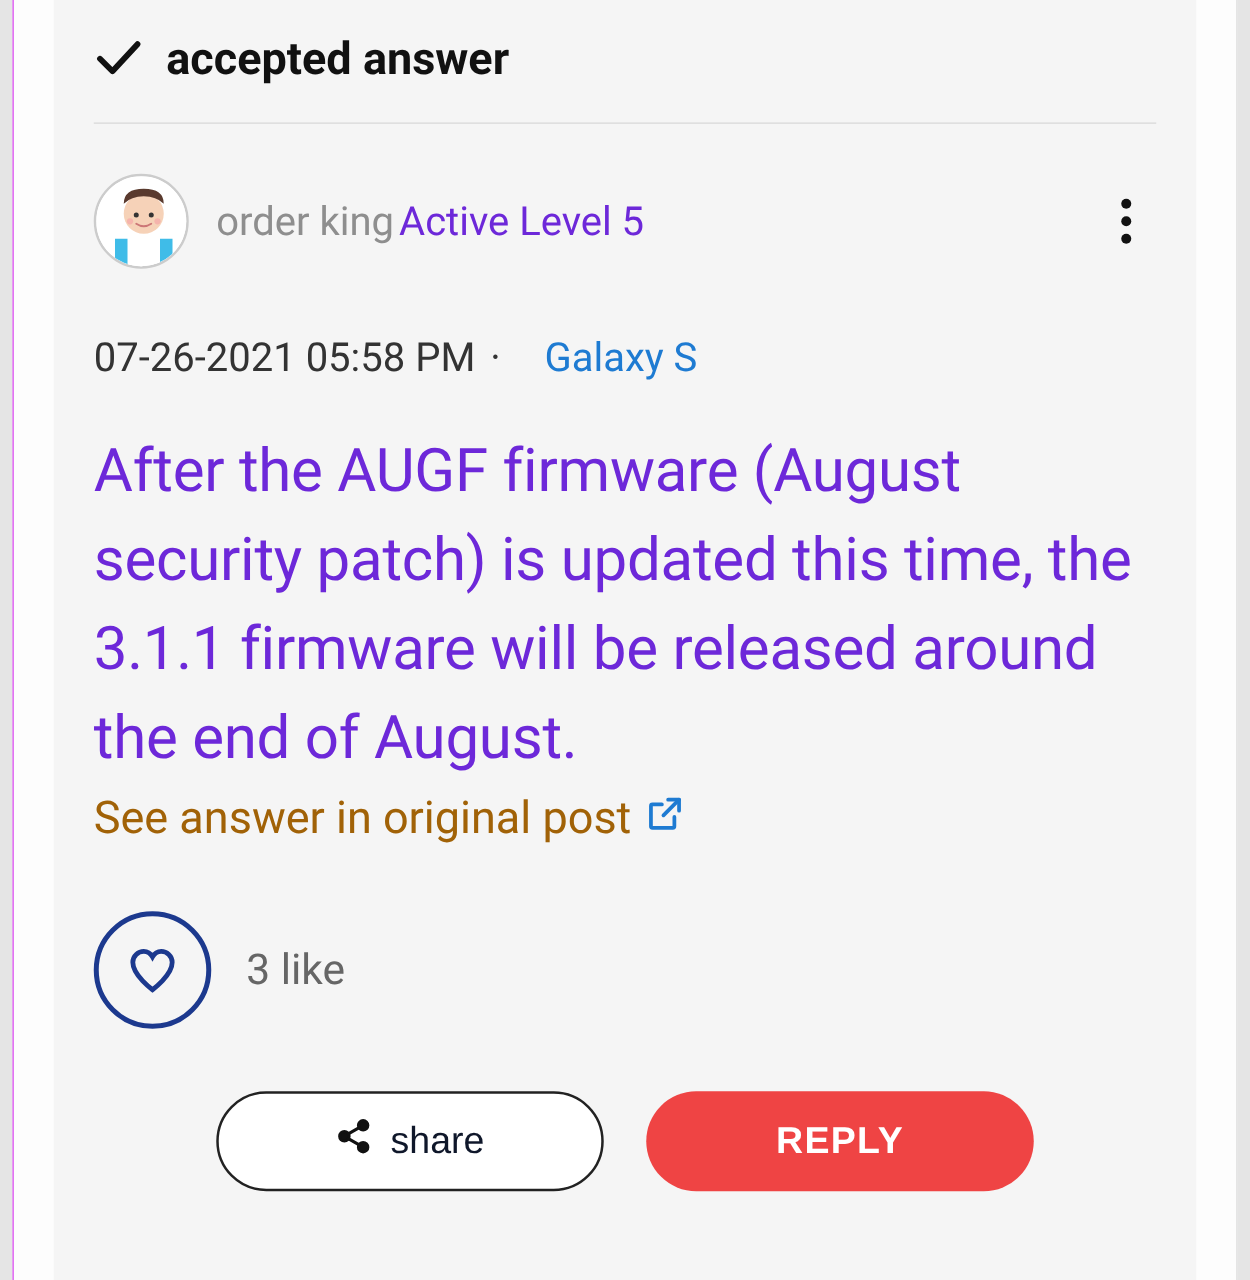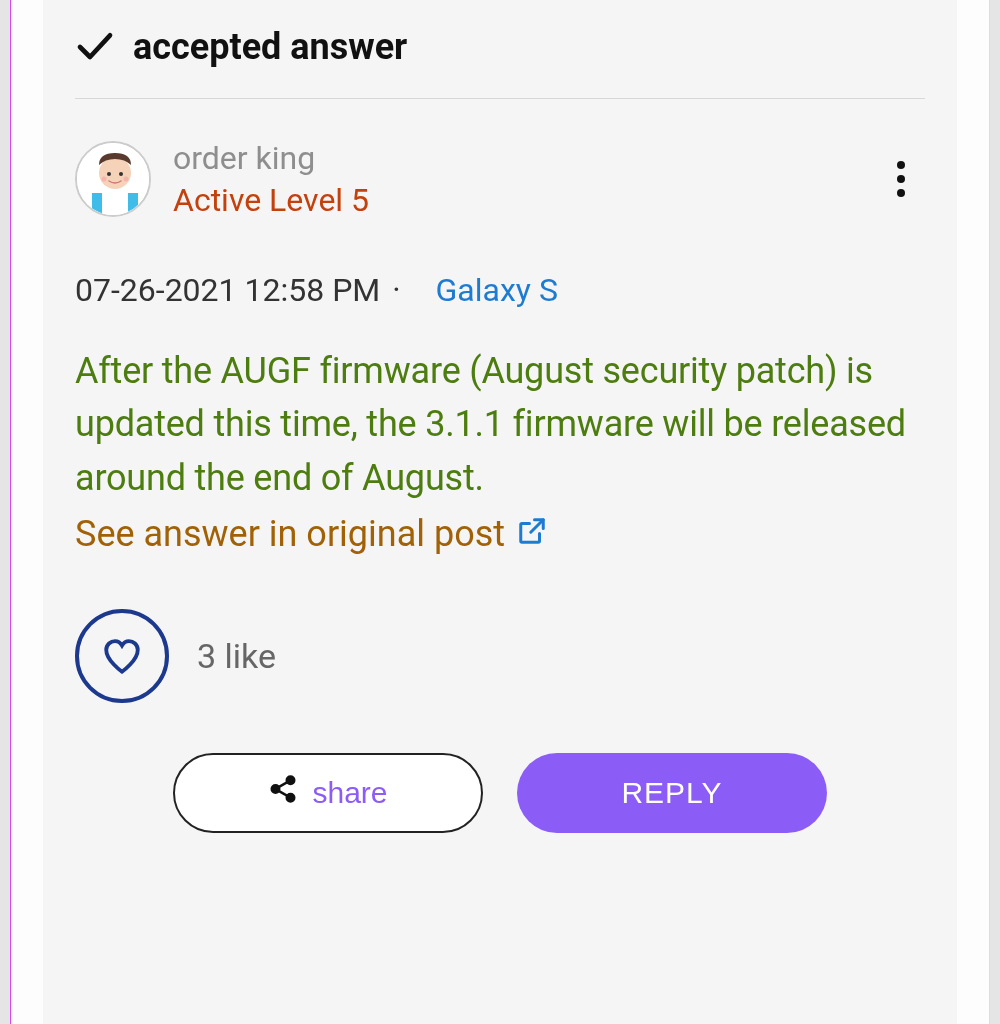--- a/index.html
+++ b/index.html
@@ -44,50 +44,50 @@
     gap: 22px;
   }
   .avatar {
     width: 76px; height: 76px;
     border-radius: 50%;
     border: 2px solid #ccc;
     background: #fff;
     overflow: hidden;
     flex-shrink: 0;
   }
-  .author-meta { flex: 1; display:flex; flex-direction:column; gap:4px; }
+  .author-meta { flex: 1; display:flex; flex-direction:row; gap:4px; }
   .author-name {
     font-size: 32px;
     color: #8e8e8e;
   }
   .author-level {
     font-size: 32px;
-    color: #c2410c;
+    color: #6d28d9;
   }
   .menu-btn {
     width: 48px; height: 48px;
     background: none; border: none; cursor: pointer;
     display:flex; align-items:center; justify-content:center;
   }
   .menu-btn svg { width: 12px; height: 40px; }
   .meta-row {
     font-size: 32px;
     color: #333;
     padding: 42px 0 10px 0;
   }
   .meta-row .dot { padding: 0 4px; color:#333; }
   .category-link {
     color: #1e7bd2;
     text-decoration: none;
     margin-left: 31px;
   }
   .body-text {
-    font-size: 36px;
+    font-size: 48px;
     line-height: 1.48;
-    color: #4d7c0f;
+    color: #6d28d9;
     padding: 26px 0 8px 0;
     letter-spacing: -0.2px;
   }
   .see-answer {
     font-size: 36px;
     color: #a16207;
     text-decoration: none;
     display: inline-flex;
     align-items: center;
     gap: 12px;
@@ -125,28 +125,28 @@
     font-size: 30px;
     cursor: pointer;
     display:inline-flex;
     align-items:center;
     justify-content:center;
     gap: 14px;
   }
   .share-btn {
     background: #fff;
     border: 2px solid #222;
-    color: #8b5cf6;
+    color: #0f172a;
   }
   .share-btn svg { width: 30px; height: 30px; }
   .reply-btn {
-    background: #8b5cf6;
+    background: #ef4444;
     border: none;
     color: #fff;
-    font-weight: 400;
+    font-weight: 700;
     letter-spacing: 1px;
   }
 </style>
 </head>
 <body>
 
 <div class="outer">
   <div class="card">
 
     <div class="accepted-row">
@@ -181,21 +181,21 @@
       <button class="menu-btn">
         <svg viewBox="0 0 12 40">
             <circle cx="6" cy="6" r="4" fill="#111"></circle>
             <circle cx="6" cy="20" r="4" fill="#111"></circle>
             <circle cx="6" cy="34" r="4" fill="#111"></circle>
           </svg>
       </button>
     </div>
 
     <div class="meta-row">
-      <span>07-26-2021 12:58 PM</span>
+      <span>07-26-2021 05:58 PM</span>
       <span class="dot">·</span><a href="#" class="category-link">Galaxy S</a>
     </div>
 
     <div class="body-text">After the AUGF firmware (August security patch) is updated this time, the 3.1.1 firmware will be released around the end of August.</div>
 
     <a href="#" class="see-answer">
       <span>See answer in original post</span>
       <span>
         <svg viewBox="0 0 24 24" fill="none" stroke="#1e7bd2" stroke-width="2.4" stroke-linecap="round" stroke-linejoin="round">
           <path d="M14 3 L21 3 L21 10"></path>

